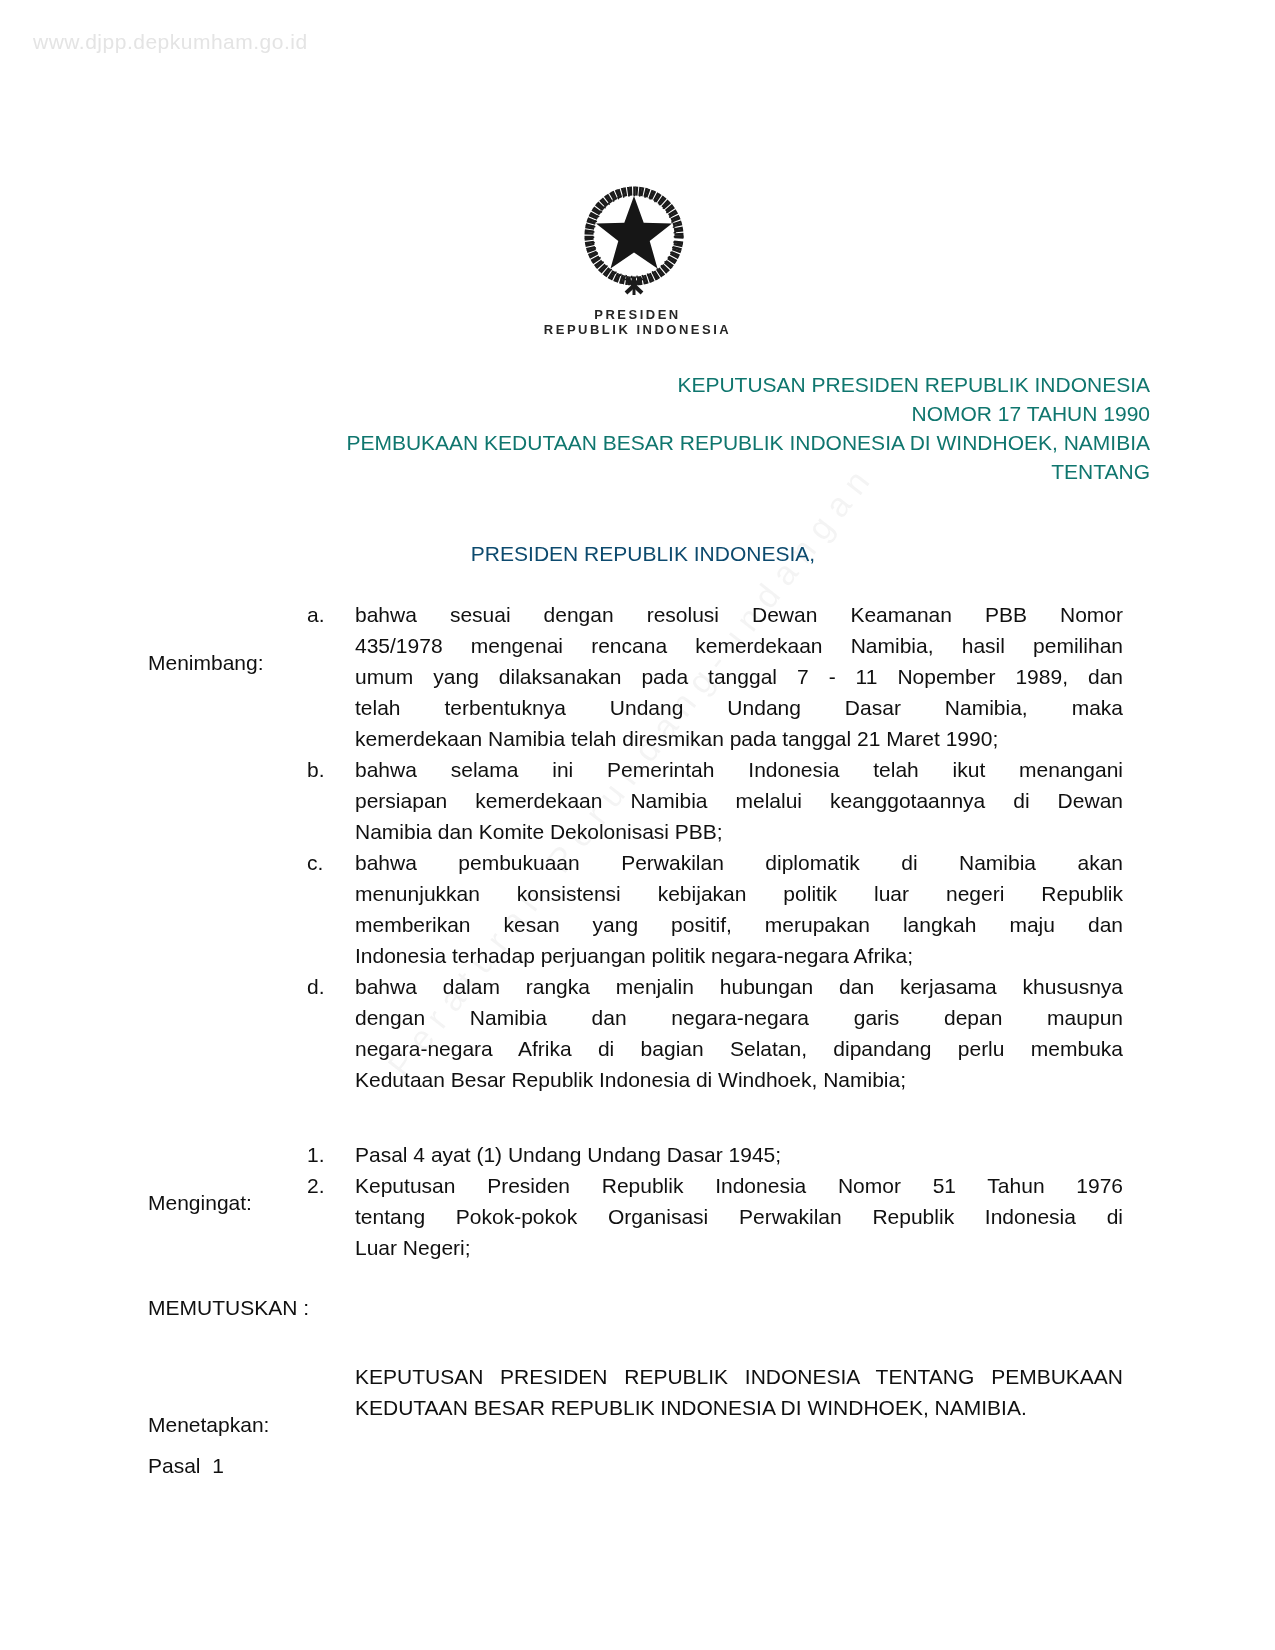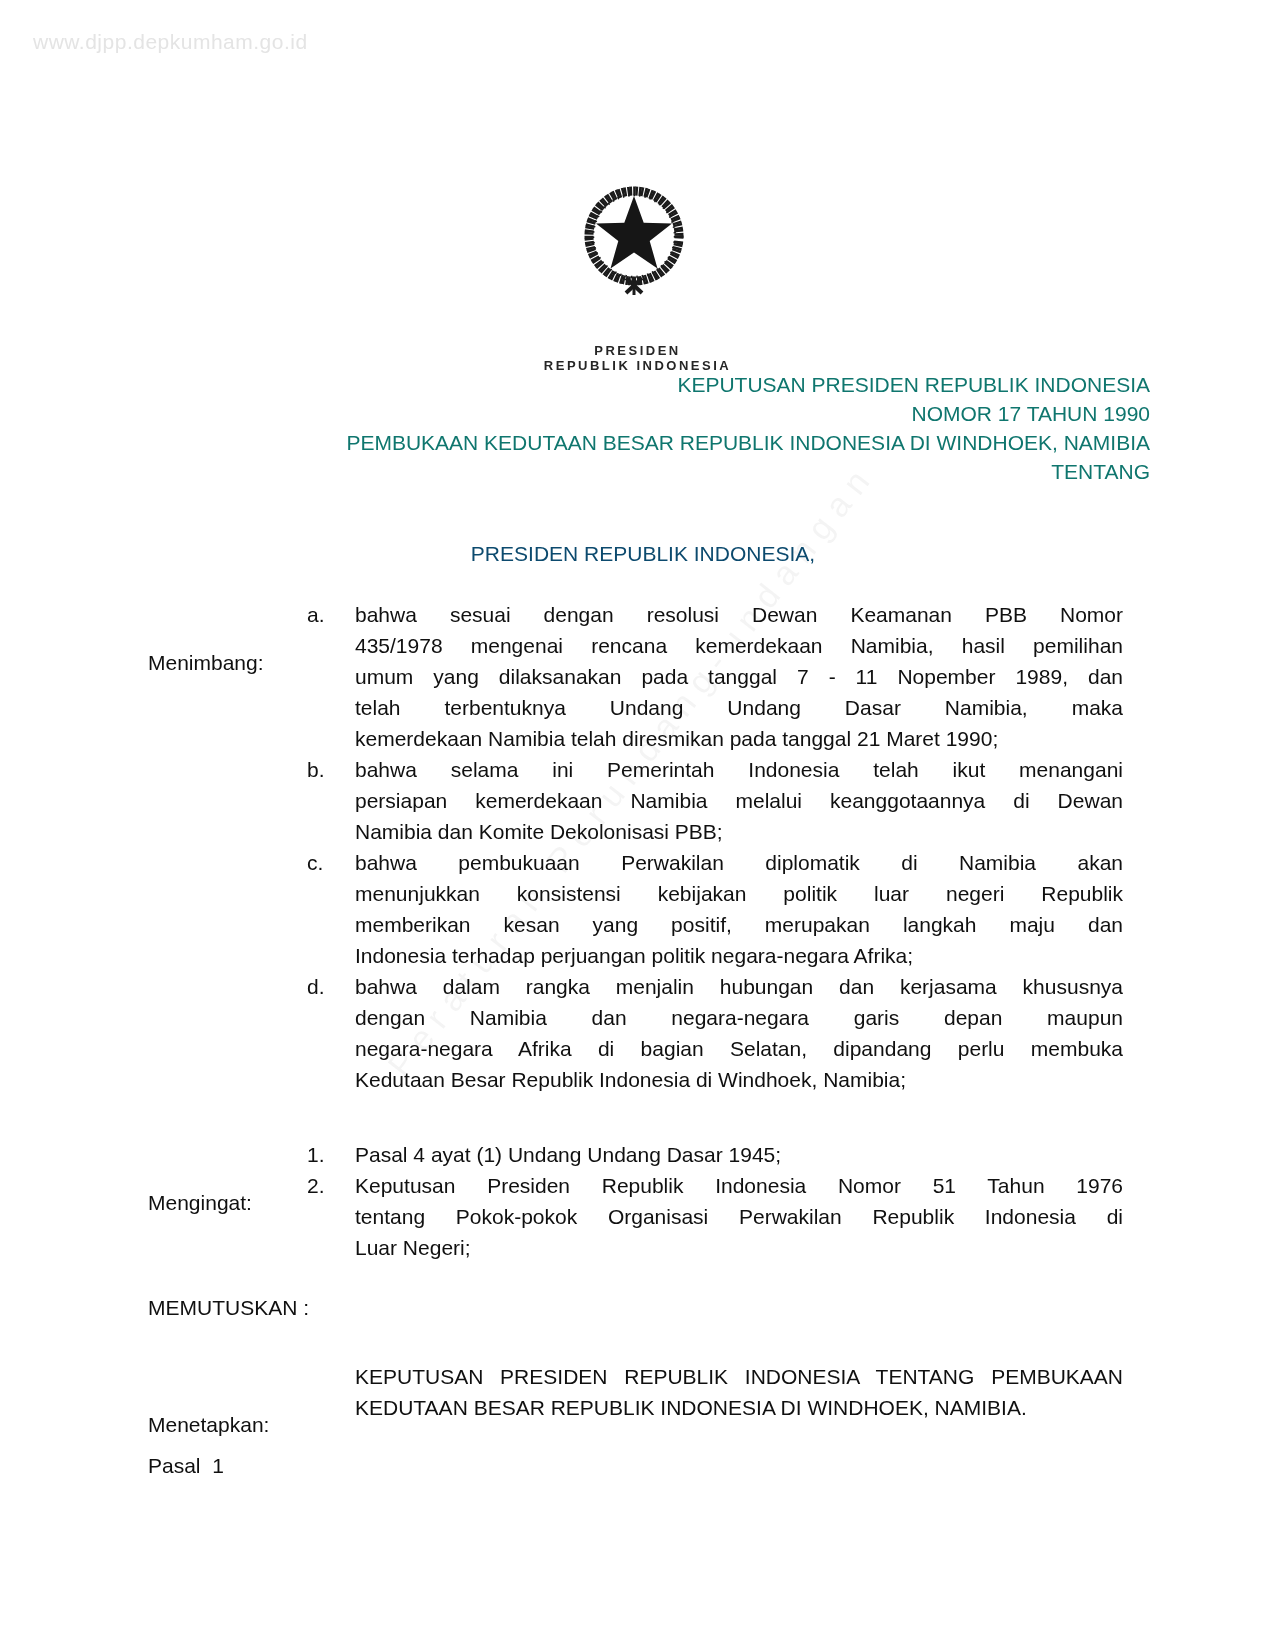--- a/index.html
+++ b/index.html
@@ -22,21 +22,21 @@
     transform:rotate(-52deg);transform-origin:0 0;
     font-size:34px;letter-spacing:10px;
     color:rgba(30,30,30,0.05);
     white-space:nowrap;
   }
   
   .emblem{position:absolute;left:578px;top:183px;width:112px;height:120px;}
   .org{
     position:absolute;left:0;top:307px;width:1275px;
     text-align:center;font-size:13px;font-weight:700;
-    letter-spacing:2.5px;line-height:15px;color:#262626;margin-top:36px;
+    letter-spacing:2.5px;line-height:15px;color:#262626;
   }
   
   .title{
     position:absolute;left:160px;top:370px;width:990px;
     text-align:right;font-size:21px;line-height:29px;color:#0f766e;
   }
   .salutation{
     position:absolute;left:148px;top:542px;width:990px;
     text-align:center;font-size:21px;color:#0c4a6e;
   }

